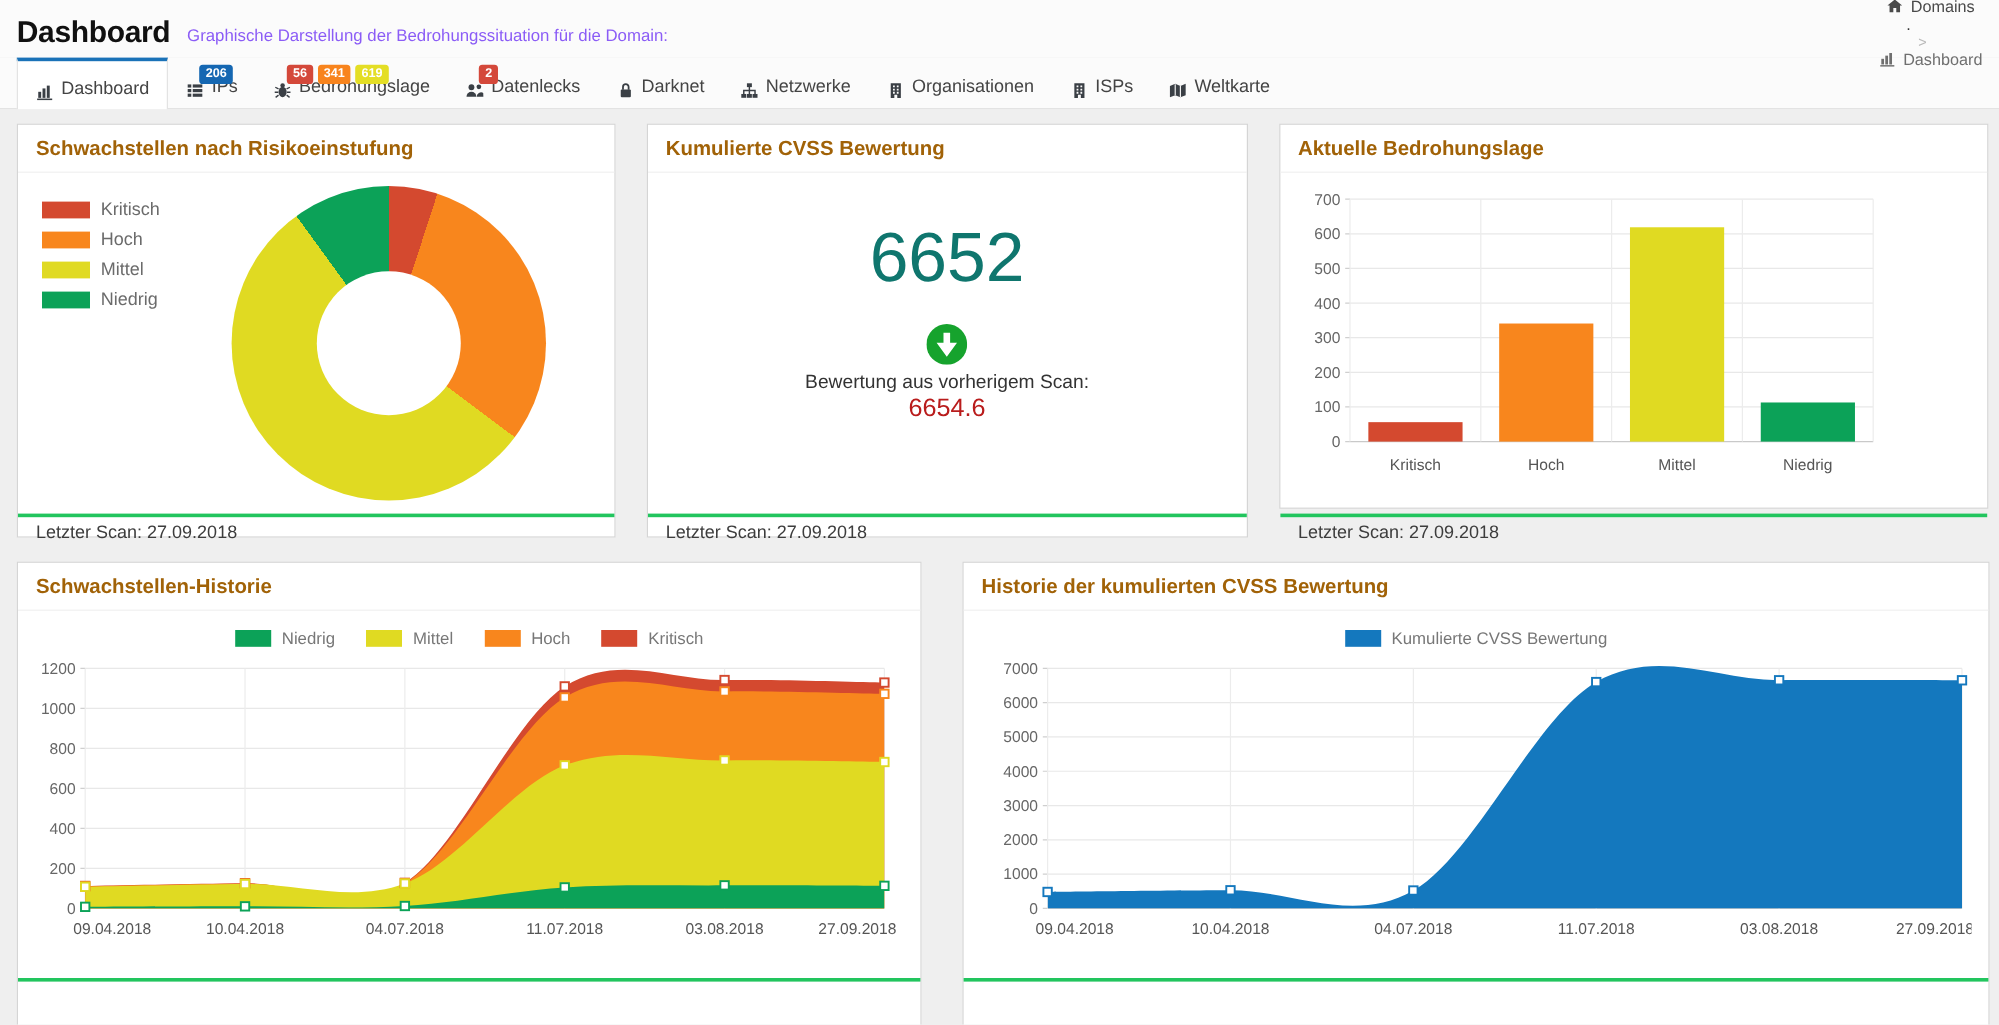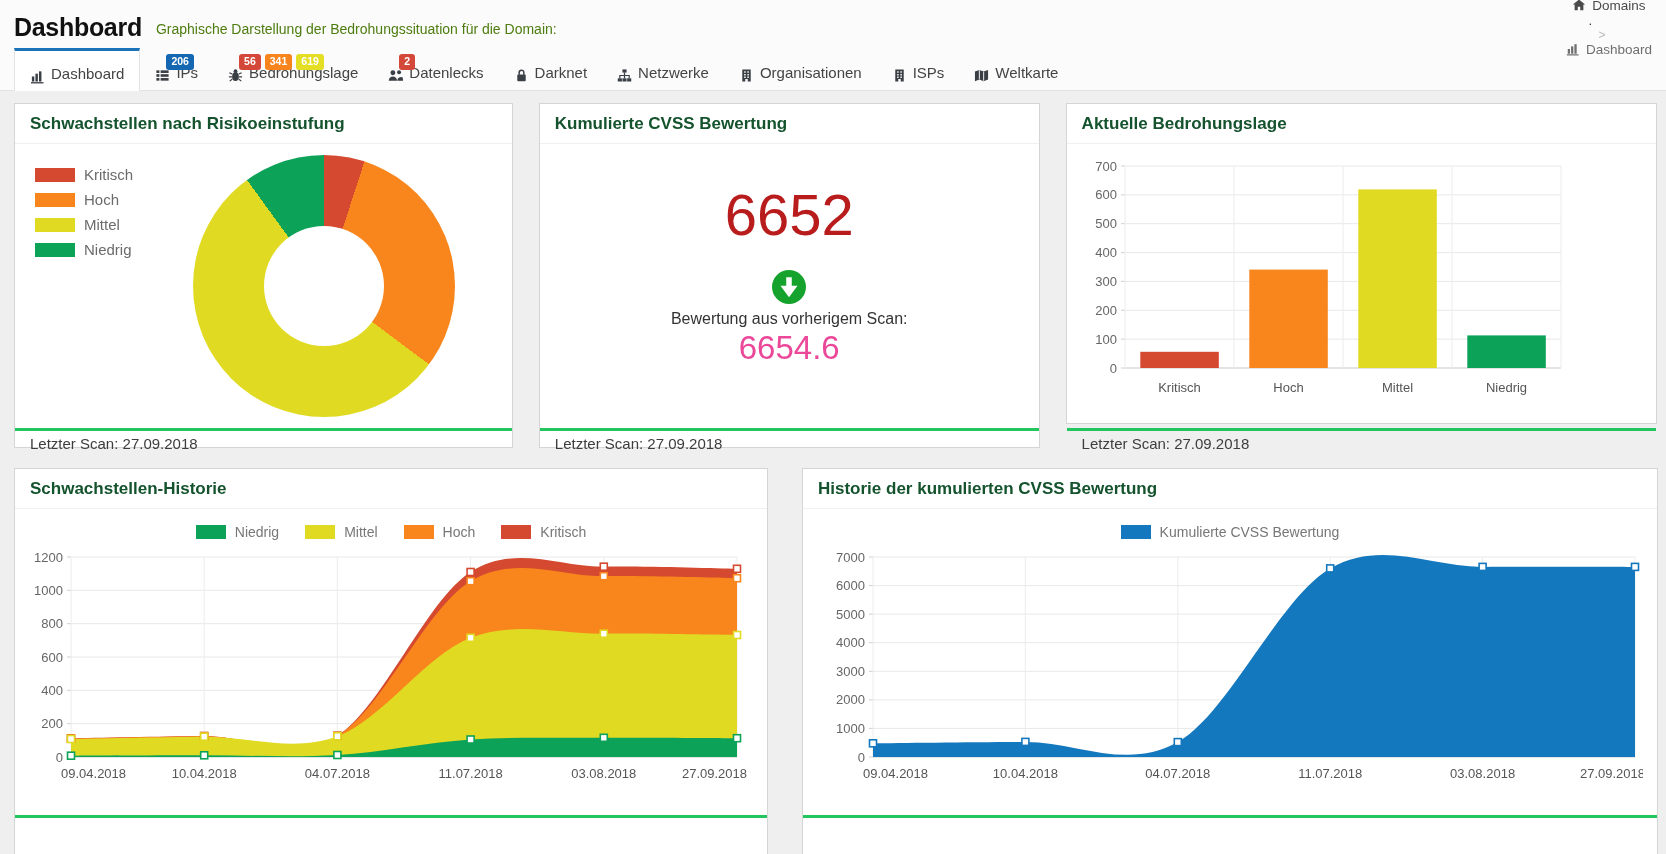--- a/index.html
+++ b/index.html
@@ -2,21 +2,21 @@
 <html><head>
 <meta charset="utf-8">
 <style>
   * { margin:0; padding:0; box-sizing:border-box; }
   html,body { background:#efefef; font-family:"Liberation Sans","DejaVu Sans",sans-serif; }
   .page { width:1666px; height:854px; overflow:hidden; position:relative; background:#efefef; }
 
   
   .top { height:48px; background:#fbfbfb; display:flex; align-items:center; padding:6px 14px 0 14px; }
   .top h1 { font-size:25px; font-weight:700; color:#111; letter-spacing:-0.3px; }
-  .subtitle { margin-left:14px; font-size:14px; color:#4d7c0f; position:relative; top:2px; }
+  .subtitle { margin-left:14px; font-size:14px; color:#8b5cf6; position:relative; top:2px; }
   .crumbs { margin-left:auto; display:flex; align-items:center; font-size:13.5px; color:#4a4a4a;flex-direction:column; }
   .crumb { display:inline-flex; align-items:center; gap:6px; color:#4a4a4a; text-decoration:none; cursor:pointer; }
   .crumb.current { color:#6f6f6f; cursor:default; }
   .crumb .ic svg { width:14px; height:14px; display:block; }
   .crumb-dot { margin:0 55px 0 18px; color:#333; }
   .crumb-sep { color:#b9b9b9; margin-right:14px; font-size:12px; }
 
   
   .tabs { height:43px; background:#fbfbfb; border-bottom:1px solid #e3e3e3; display:flex; align-items:stretch; padding-left:14px; }
   .tab { position:relative; display:flex; align-items:flex-end; padding:0 15px 9px 15px; border-top:3px solid transparent; font-size:15px; color:#444; text-decoration:none; cursor:pointer; white-space:nowrap; }
@@ -26,21 +26,21 @@
   .tab-badges { position:absolute; top:3px; left:26px; display:flex; gap:4px; }
   .badge { color:#fff; font-size:10.5px; font-weight:700; padding:1px 5px 2px 5px; border-radius:3px; line-height:1.25; }
 
   
   .content { padding:12px 9px 0 14px; }
   .row { display:flex; }
   .row1 { gap:26px; margin-bottom:20px; }
   .row2 { gap:34px; }
   .card { background:#fff; border:1px solid #d5d5d5; }
   .card-h { padding:10px 15px 9px 15px; border-bottom:1px solid #f0f0f0; }
-  .card-h h2 { font-size:17px; font-weight:700; color:#14532d; }
+  .card-h h2 { font-size:17px; font-weight:700; color:#a16207; }
   .card-f { border-top:3px solid #22c55e; padding:4px 15px 6px 15px; font-size:15px; color:#3d3d3d; }
   .card-f.empty { height:46px; }
 
   .card-risk   { flex:499 0 0; height:345px; }
   .card-cvss   { flex:501 0 0; height:345px; }
   .card-threat { flex:592 0 0; height:321px; }
   .card-hist   { flex:754 0 0; }
   .card-chist  { flex:856 0 0; }
 
   
@@ -50,21 +50,21 @@
   .legend-v .sw { width:40px; height:14px; display:inline-block; }
   .donut { position:absolute; left:178px; top:11px; width:262px; height:262px; border-radius:50%; }
   .donut .hole { position:absolute; left:50%; top:50%; width:120px; height:120px; margin:-60px 0 0 -60px; border-radius:50%; background:#fff; }
 
   
   .cvss-body { height:284px; display:flex; flex-direction:column; align-items:center; text-align:center; }
   .big-number { margin-top:42px; font-size:58px; line-height:1; }
   .big-arrow { margin-top:26px; }
   .big-arrow svg { width:34px; height:34px; display:block; }
   .prev-label { margin-top:6px; font-size:16px; color:#333; }
-  .prev-value { margin-top:1px; font-size:33px; color:#ec4899; }
+  .prev-value { margin-top:1px; font-size:21px; color:#b91c1c; }
 
   
   .threat-body { height:284px; padding:10px 14px 0 14px; }
 
   
   .hist-body { height:306px; padding:8px 14px 0 14px; }
   .legend-h { display:flex; justify-content:center; align-items:center; gap:26px; height:30px; }
   .legend-h .sw { width:30px; height:14px; display:inline-block; }
   .legend-h .leg-item { font-size:14px; color:#777; }
 
@@ -239,21 +239,21 @@
           </div>
         </div>
         <div class="card-f">Letzter Scan: 27.09.2018</div>
       </section>
 
       <section class="card card-cvss">
         <div class="card-h">
           <h2>Kumulierte CVSS Bewertung</h2>
         </div>
         <div class="card-b cvss-body">
-          <div class="big-number" style="color: #b91c1c;">6652</div>
+          <div class="big-number" style="color: #0f766e;">6652</div>
           <div class="big-arrow" style="color: rgb(22, 163, 45);">
               <svg viewBox="0 0 16 16">
                 <circle cx="8" cy="8" r="8" fill="currentColor"></circle>
                 <path d="M6.7,3.4 h2.6 v4 H12 L8,12.8 4,7.4 h2.7 z" fill="#fff"></path>
               </svg>
             </div>
           <div class="prev-label">Bewertung aus vorherigem Scan:</div>
           <div class="prev-value">6654.6</div>
         </div>
         <div class="card-f">Letzter Scan: 27.09.2018</div>

